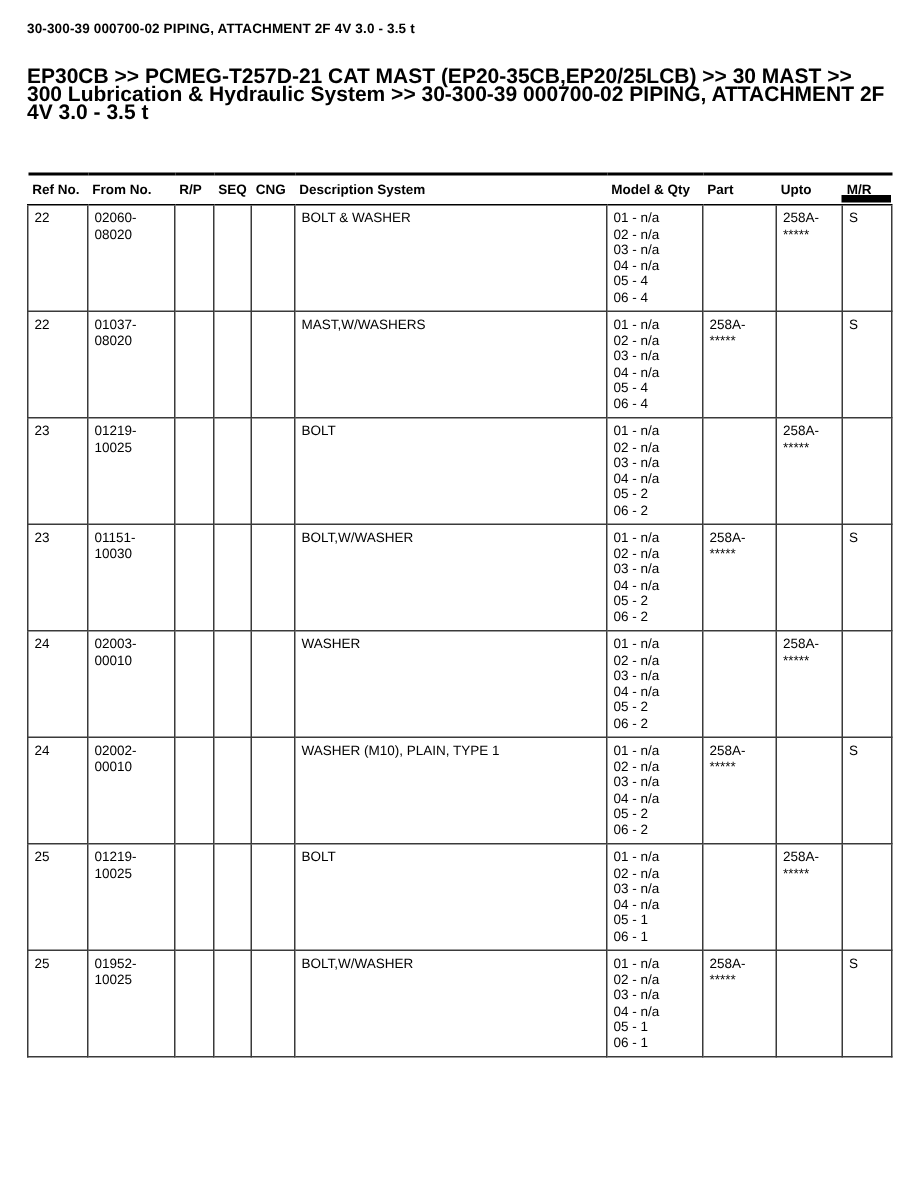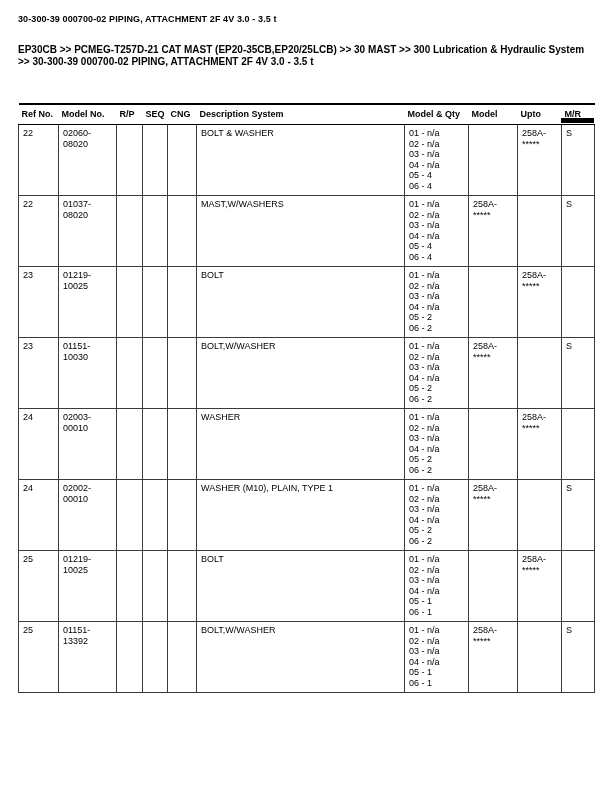--- a/index.html
+++ b/index.html
@@ -18,21 +18,21 @@
     position: relative;
   }
   .doc-title {
     font-size: 9px;
     font-weight: bold;
     letter-spacing: 0.1px;
     margin-bottom: 20px;
     white-space: nowrap;
   }
   .breadcrumb {
-    font-size: 10px;
+    font-size: 14px;
     font-weight: bold;
     line-height: 12px;
     width: 576px;
     margin-bottom: 18px;
   }
   .table-wrap {
     position: relative;
     width: 576px;
     margin-top: 35px;
   }
@@ -88,27 +88,27 @@
         <col style="width:29px">
         <col style="width:208px">
         <col style="width:64px">
         <col style="width:49px">
         <col style="width:44px">
         <col style="width:33px">
       </colgroup>
       <thead>
         <tr>
             <th>Ref No.</th>
-            <th>Model No.</th>
+            <th>From No.</th>
             <th>R/P</th>
             <th>SEQ</th>
             <th>CNG</th>
             <th>Description System</th>
             <th>Model &amp; Qty</th>
-            <th>Model</th>
+            <th>Part</th>
             <th>Upto</th>
             <th>M/R</th>
           </tr>
       </thead>
       <tbody>
           <tr>
             <td>22</td>
             <td>02060-08020</td>
             <td></td>
             <td></td>
@@ -235,21 +235,21 @@
               <div>04 - n/a</div>
               <div>05 - 1</div>
               <div>06 - 1</div>
             </td>
             <td></td>
             <td>258A-*****</td>
             <td></td>
           </tr>
           <tr>
             <td>25</td>
-            <td>01151-13392</td>
+            <td>01952-10025</td>
             <td></td>
             <td></td>
             <td></td>
             <td>BOLT,W/WASHER</td>
             <td>
               <div>01 - n/a</div>
               <div>02 - n/a</div>
               <div>03 - n/a</div>
               <div>04 - n/a</div>
               <div>05 - 1</div>

